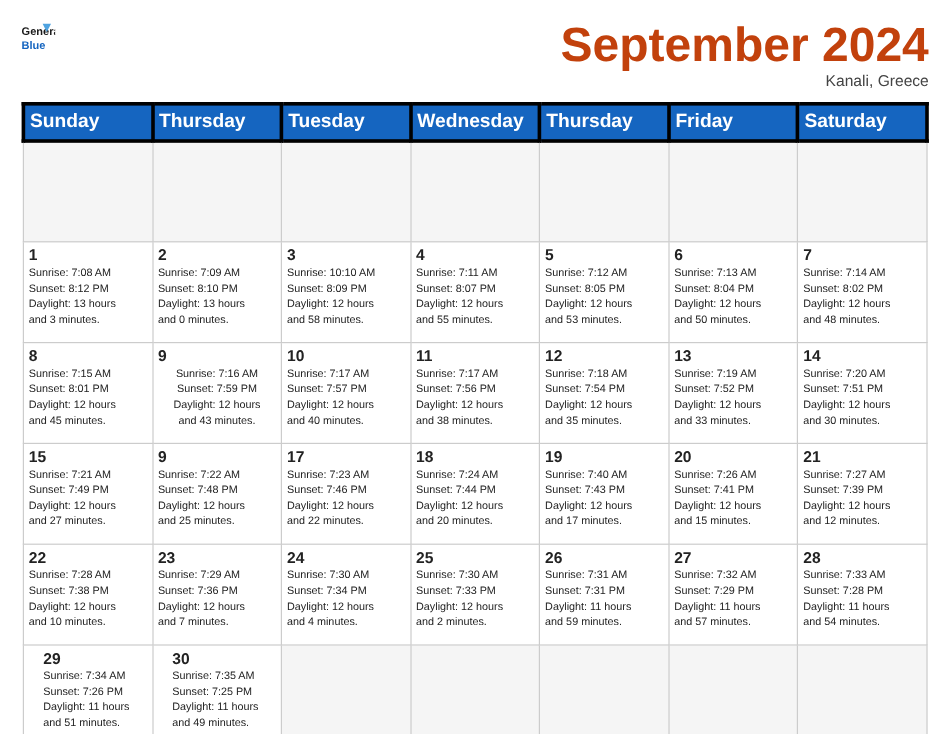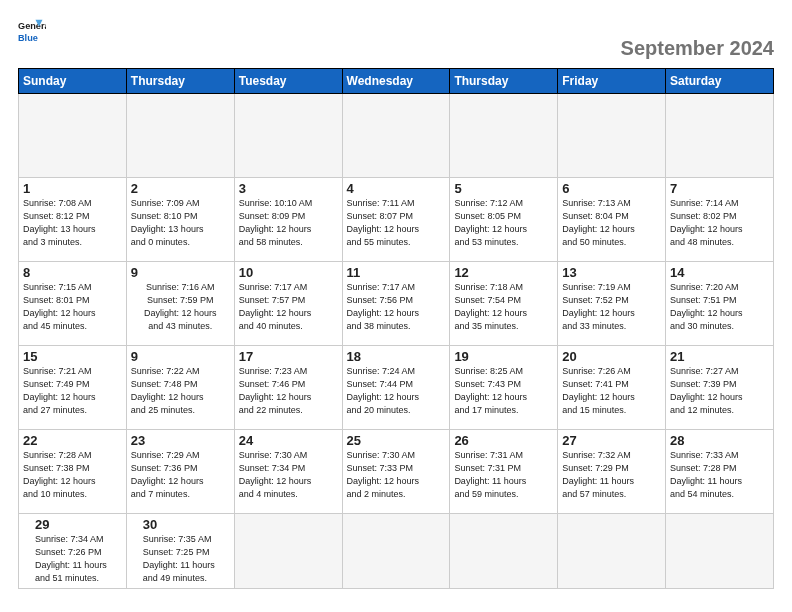--- a/index.html
+++ b/index.html
@@ -28,44 +28,43 @@
       gap: 4px;
     }
     .logo-icon {
       width: 28px;
       height: 28px;
     }
     .title-block {
       text-align: right;
     }
     .month-title {
-      font-size: 20px;
+      font-size: 40px;
       font-weight: bold;
-      color: #737373;
+      color: #c2410c;
       line-height: 1;
-      margin-top: 20px;
     }
     .location {
       font-size: 13px;
       color: #444;
       margin-top: 2px;
     }
     table {
       width: 100%;
       border-collapse: collapse;
       table-layout: fixed;
     }
     th {
       background: #1565c0;
       color: #fff;
-      font-size: 12px;
+      font-size: 16px;
       font-weight: bold;
       padding: 5px 4px;
       text-align: left;
-      border: 1px solid #000000;
+      border: 3px solid #000000;
     }
     td {
       border: 1px solid #ccc;
       vertical-align: top;
       padding: 3px 4px;
       font-size: 9.5px;
       color: #222;
       height: 84px;
       background: #fff;
     }
@@ -95,20 +94,21 @@
   <div class="header">
     <div class="logo">
       <svg class="logo-icon" viewBox="0 0 32 32" xmlns="http://www.w3.org/2000/svg">
     <text x="0" y="13" font-size="10.5" font-weight="bold" fill="#1a1a1a" font-family="Arial">General</text>
     <text x="0" y="26" font-size="10.5" font-weight="bold" fill="#1565c0" font-family="Arial">Blue</text>
     <polygon points="20,2 28,2 24,10" fill="#4fa3e0"></polygon>
   </svg>
     </div>
     <div class="title-block">
       <div class="month-title">September 2024</div>
+      <div class="location">Kanali, Greece</div>
     </div>
   </div>
 
   <table>
     <thead>
       <tr id="header-row">
           <th>Sunday</th>
           <th>Thursday</th>
           <th>Tuesday</th>
           <th>Wednesday</th>
@@ -253,21 +253,21 @@
           </td>
           <td>
             <span class="day-num">18</span>
             <div class="day-info" style="white-space: pre-line;">Sunrise: 7:24 AM
 Sunset: 7:44 PM
 Daylight: 12 hours
 and 20 minutes.</div>
           </td>
           <td>
             <span class="day-num">19</span>
-            <div class="day-info" style="white-space: pre-line;">Sunrise: 8:25 AM
+            <div class="day-info" style="white-space: pre-line;">Sunrise: 7:40 AM
 Sunset: 7:43 PM
 Daylight: 12 hours
 and 17 minutes.</div>
           </td>
           <td>
             <span class="day-num">20</span>
             <div class="day-info" style="white-space: pre-line;">Sunrise: 7:26 AM
 Sunset: 7:41 PM
 Daylight: 12 hours
 and 15 minutes.</div>

